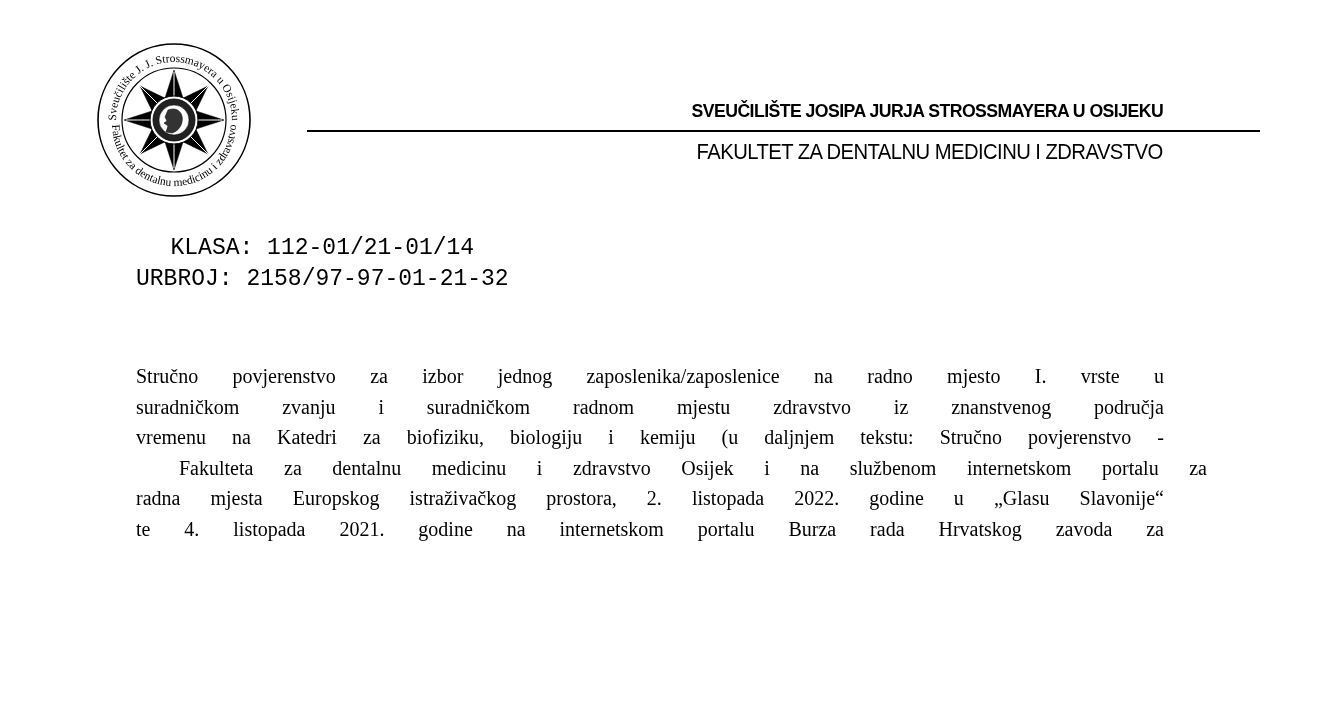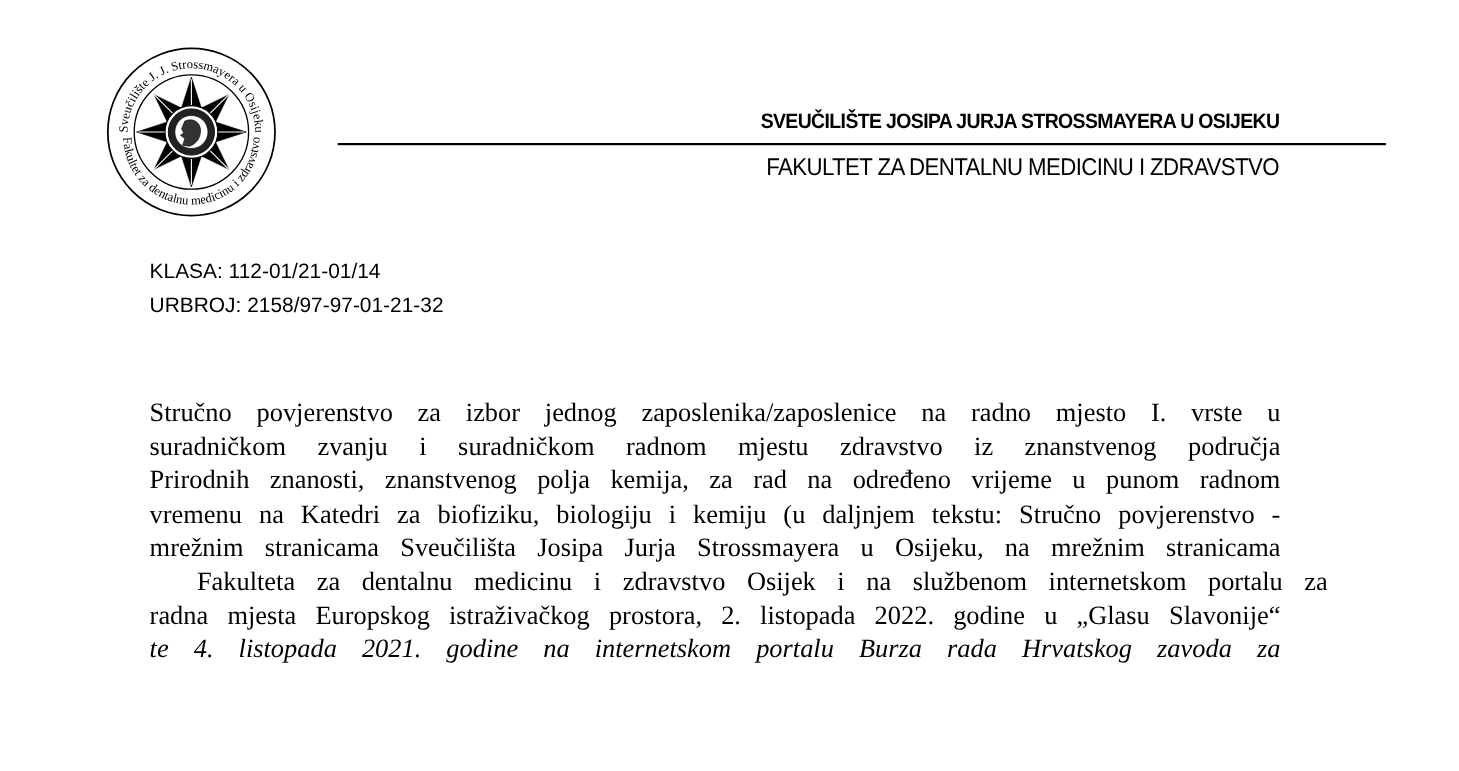--- a/index.html
+++ b/index.html
@@ -54,33 +54,34 @@
       white-space: nowrap;
       line-height: 26px;
       transform: scaleX(0.92);
       transform-origin: right center;
     }
 
     .meta {
       position: absolute;
       left: 136px;
       top: 233px;
-      font-family: Liberation Sans, sans-serif;
-      font-size: 19px;
+      font-family: Liberation Mono, monospace;
+      font-size: 23px;
       line-height: 30.5px;
+      text-align: center;
     }
     .meta div { white-space: nowrap; }
 
     .body-text {
       position: absolute;
       left: 136px;
       top: 361px;
       width: 1028px;
       font-family: "Liberation Serif", serif;
-      font-size: 24px;
+      font-size: 20px;
       line-height: 30.6px;
       text-align: justify;
     }
     .body-text .ln {
       display: block;
       text-align: justify;
       text-align-last: justify;
       white-space: nowrap;
       height: 30.6px;
     }
@@ -128,19 +129,17 @@
 <div class="hdr-fac">FAKULTET ZA DENTALNU MEDICINU I ZDRAVSTVO</div>
 
 <div class="meta">
   <div>KLASA: 112-01/21-01/14</div>
   <div>URBROJ: 2158/97-97-01-21-32</div>
 </div>
 
 <div class="body-text">
   <span class="ln" style="white-space: normal; width: 1028px; overflow: hidden;">Stručno povjerenstvo za izbor jednog zaposlenika/zaposlenice na radno mjesto I. vrste u</span>
   <span class="ln" style="white-space: normal; width: 1028px; overflow: hidden;">suradničkom zvanju i suradničkom radnom mjestu zdravstvo iz znanstvenog područja</span>
-  <span class="ln" style="white-space: normal; width: 1028px; overflow: hidden;">Prirodnih znanosti, znanstvenog polja kemija, za rad na određeno vrijeme u punom radnom</span>
   <span class="ln" style="white-space: normal; width: 1028px; overflow: hidden;">vremenu na Katedri za biofiziku, biologiju i kemiju (u daljnjem tekstu: Stručno povjerenstvo -</span>
-  <span class="ln" style="white-space: normal; width: 1028px; overflow: hidden;">mrežnim stranicama Sveučilišta Josipa Jurja Strossmayera u Osijeku, na mrežnim stranicama</span>
   <span class="ln" style="white-space: normal; width: 1028px; overflow: hidden; margin-left: 43px;">Fakulteta za dentalnu medicinu i zdravstvo Osijek i na službenom internetskom portalu za</span>
   <span class="ln" style="white-space: normal; width: 1028px; overflow: hidden;">radna mjesta Europskog istraživačkog prostora, 2. listopada 2022. godine u „Glasu Slavonije“</span>
-  <span class="ln" style="white-space: normal; width: 1028px; overflow: hidden; font-style: italic;">te 4. listopada 2021. godine na internetskom portalu Burza rada Hrvatskog zavoda za</span>
+  <span class="ln" style="white-space: normal; width: 1028px; overflow: hidden;">te 4. listopada 2021. godine na internetskom portalu Burza rada Hrvatskog zavoda za</span>
 </div>
 
 </body></html>

